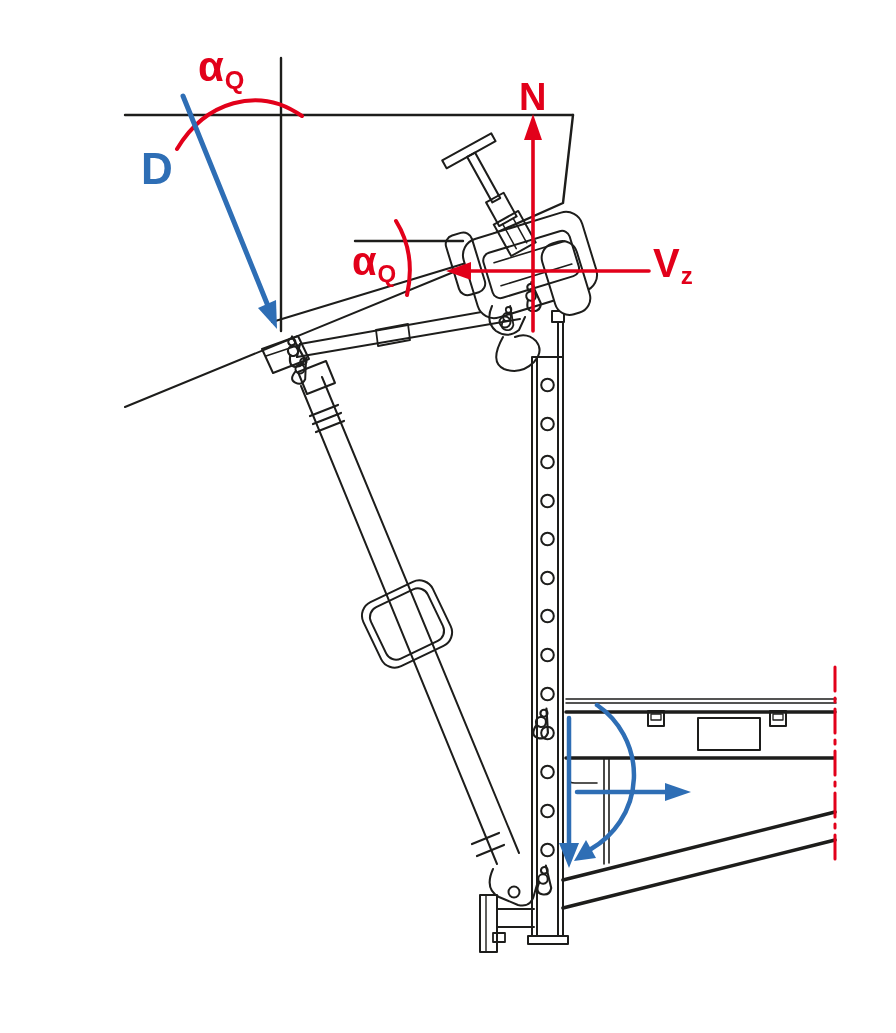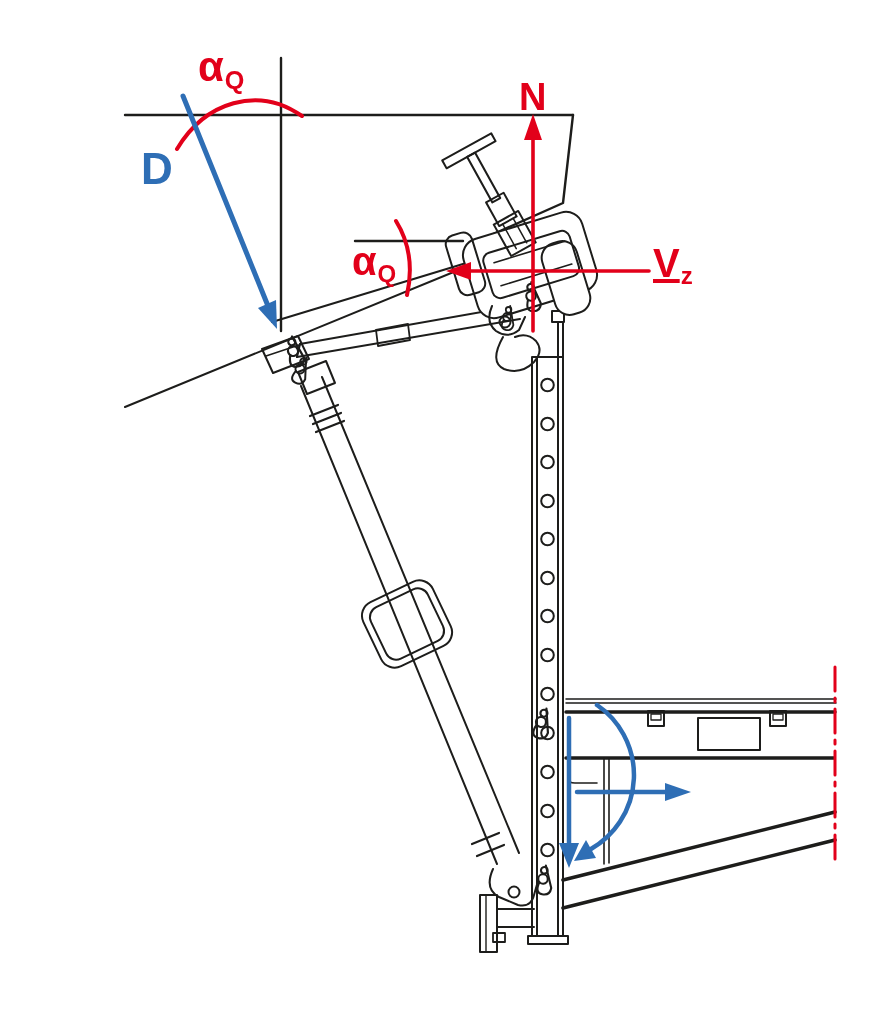--- a/index.html
+++ b/index.html
@@ -184,14 +184,14 @@
 </svg>
 
   <span class="lbl red" style="left:198px;top:46px;font-size:42px;"><span>α</span><span class="sub">Q</span></span>
 
   <span class="lbl blue" style="left:141px;top:147px;font-size:44px;">D</span>
 
   <span class="lbl red" style="left:352px;top:241px;font-size:40px;"><span>α</span><span class="sub">Q</span></span>
 
   <span class="lbl red" style="left:519px;top:78px;font-size:38px;">N</span>
 
-  <span class="lbl red" style="left:653px;top:243px;font-size:40px;text-decoration:underline;"><span>V</span><span class="sub">z</span></span>
+  <span class="lbl red" style="left:653px;top:243px;font-size:40px;"><span>V</span><span class="sub">z</span></span>
 </div>
 
 </body></html>

